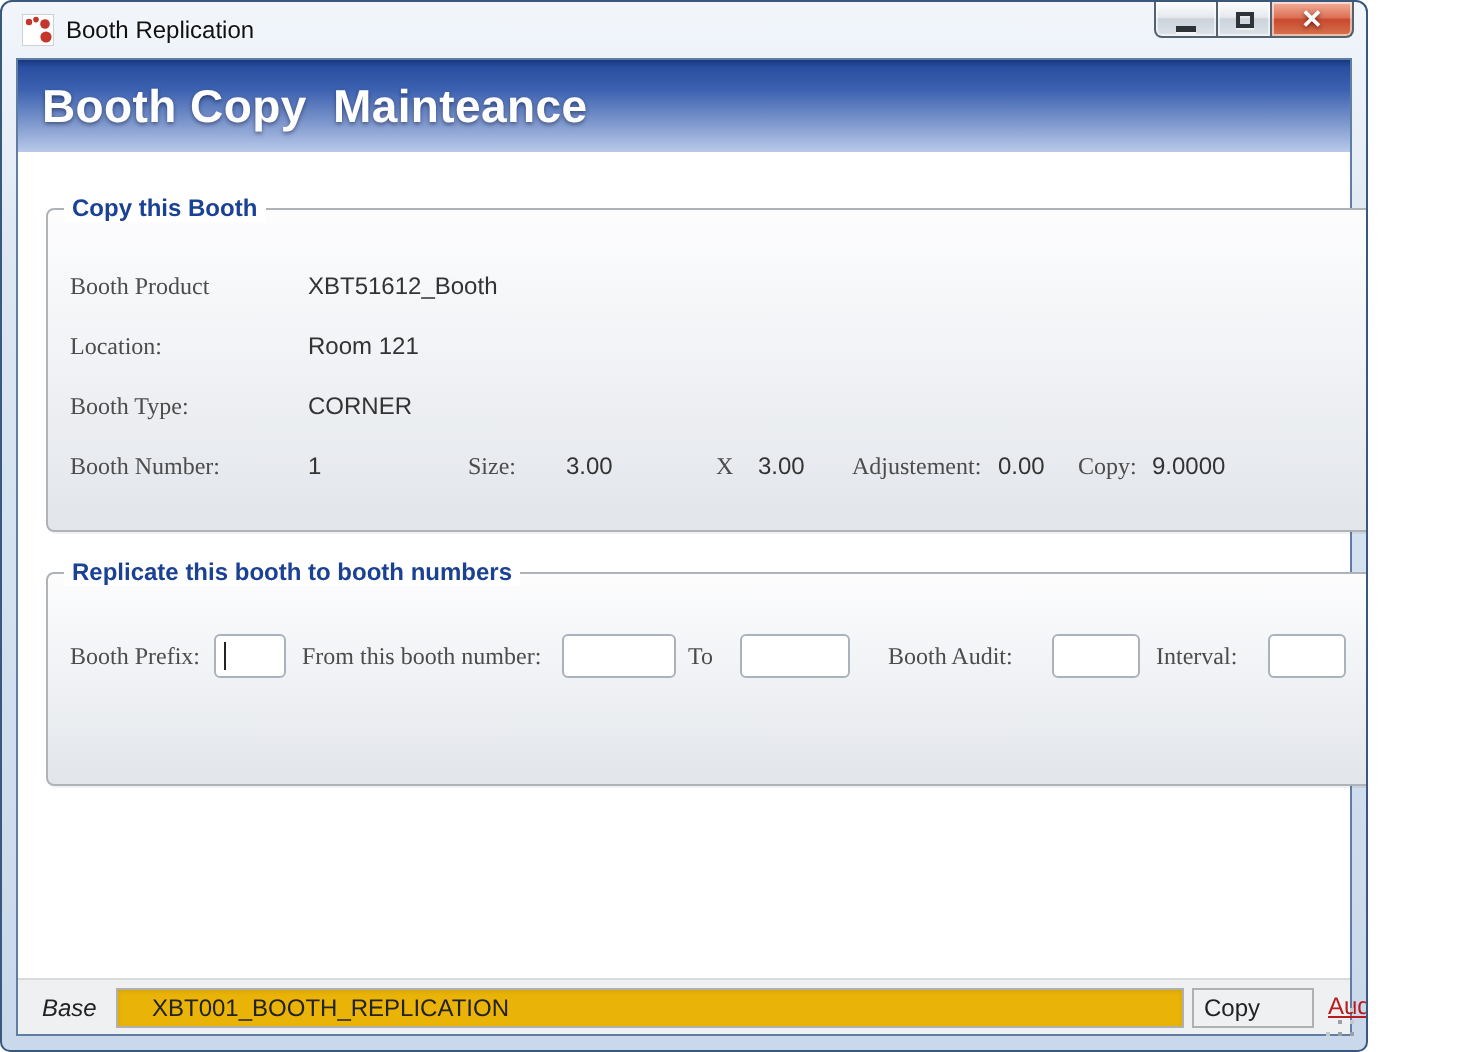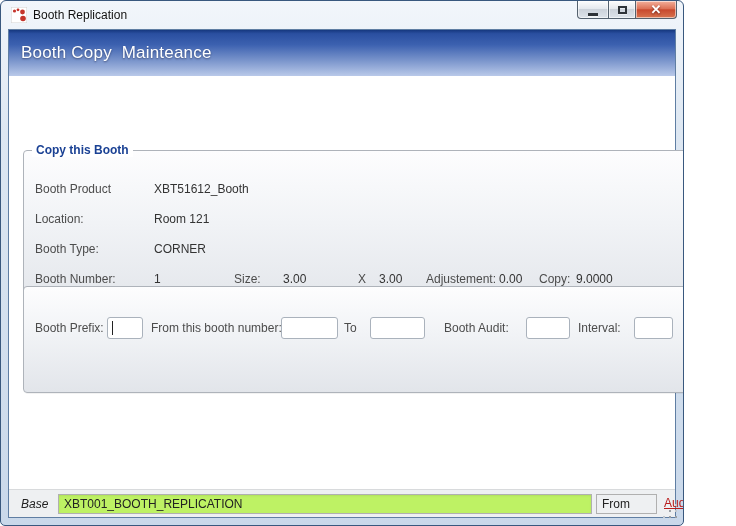--- a/index.html
+++ b/index.html
@@ -47,39 +47,39 @@
     position:absolute; left:7px; right:7px; top:28px; bottom:7px;
     background:#fff; border:1px solid #5f7ea3;
   }
 
   .banner {
     position:absolute; top:0; left:0; right:0; height:46px;
     background:linear-gradient(180deg,#16387f 0%,#2a4fa0 8%,#3c61b0 32%,#7d97cd 68%,#b9c9e9 100%);
     display:flex; align-items:center; padding-left:12px;
   }
   .banner-title {
-    color:#fff; font-size:17px; font-weight:normal; white-space:pre;
+    color:#fff; font-size:23px; font-weight:bold; white-space:pre;
     text-shadow:0 1px 2px rgba(0,0,30,.45); letter-spacing:.2px;
   }
 
   
   .groupbox {
     position:absolute; border:1px solid #aeb3ba; border-radius:4px;
     background:linear-gradient(180deg,#fdfdfe 0%,#f1f3f6 45%,#e2e5ea 100%);
     box-shadow:1px 1px 0 rgba(0,0,0,.05);
   }
-  .g1 { left:14px; top:74px;  width:691px; height:162px;margin-top:46px; }
+  .g1 { left:14px; top:74px;  width:691px; height:162px; }
   .g2 { left:14px; top:256px; width:691px; height:107px; }
   .gtitle {
     position:absolute; top:-8px; left:8px; padding:0 4px;
     background:#fff; color:#1a4194; font-weight:bold; font-size:12px;
     white-space:nowrap;
   }
 
-  .lbl { position:absolute; color:#4c4c4c; white-space:nowrap; }
+  .lbl { position:absolute; color:#4c4c4c; white-space:nowrap;font-family:Liberation Serif, serif; }
   .val { position:absolute; color:#333; white-space:nowrap; }
 
   
   .row1 { top:31px; }  .row2 { top:61px;text-align:right; }  .row3 { top:91px; }  .row4 { top:121px; }
   .colL { left:11px; } .colV { left:130px; }
 
   
   .tbox {
     position:absolute; height:22px; border:1px solid #aab2bc; border-radius:3px;
     background:#fff; font-family:"Liberation Sans", sans-serif; font-size:12px;
@@ -97,22 +97,22 @@
   }
 
   
   .statusbar {
     position:absolute; left:0; right:0; bottom:0; height:28px;
     background:#eef0f2; border-top:1px solid #d8dadc;
   }
   .sb-base { position:absolute; left:12px; top:7px; color:#222;font-style:italic; }
   .sb-field {
     position:absolute; left:49px; top:4px; width:534px; height:20px;
-    border:1px solid #b0b0b0; background:#bef264; line-height:18px;
-    padding-left:5px; color:#222; white-space:nowrap; overflow:hidden;
+    border:1px solid #b0b0b0; background:#eab308; line-height:18px;
+    padding-left:17px; color:#222; white-space:nowrap; overflow:hidden;
     box-shadow:inset 0 1px 2px rgba(0,0,0,.08);
   }
   .sb-edit {
     position:absolute; left:587px; top:4px; width:61px; height:20px;
     border:1px solid #b0b0b0; line-height:18px; padding-left:5px; color:#222;
   }
   .sb-audit {
     position:absolute; left:655px; top:6px; color:#b91c1c;
     text-decoration:underline; cursor:pointer; white-space:nowrap;
   }
@@ -174,20 +174,21 @@
       <span class="val row4" style="left:259px">3.00</span>
       <span class="lbl row4" style="left:334px">X</span>
       <span class="val row4" style="left:355px">3.00</span>
       <span class="lbl row4" style="left:402px">Adjustement:</span>
       <span class="val row4" style="left:475px">0.00</span>
       <span class="lbl row4" style="left:515px">Copy:</span>
       <span class="val row4" style="left:552px">9.0000</span>
     </div>
 
     <div class="groupbox g2">
+      <span class="gtitle">Replicate this booth to booth numbers</span>
 
       <span class="lbl" style="left:11px;  top:34px">Booth Prefix:</span>
       <input class="tbox" style="left: 83px; top: 30px; width: 36px;" value="">
       <span class="caret" style="left:88px; top:34px"></span>
 
       <span class="lbl" style="left:127px; top:34px">From this booth number:</span>
       <input class="tbox" style="left: 257px; top: 30px; width: 57px;" value="">
 
       <span class="lbl" style="left:320px; top:34px">To</span>
       <input class="tbox" style="left: 346px; top: 30px; width: 55px;" value="">
@@ -196,19 +197,19 @@
       <input class="tbox" style="left: 502px; top: 30px; width: 44px;" value="">
 
       <span class="lbl" style="left:554px; top:34px">Interval:</span>
       <input class="tbox" style="left: 610px; top: 30px; width: 39px;" value="">
 
     </div>
 
     <div class="statusbar">
       <span class="sb-base">Base</span>
       <div class="sb-field">XBT001_BOOTH_REPLICATION</div>
-      <div class="sb-edit">From</div>
+      <div class="sb-edit">Copy</div>
       <span class="sb-audit">Audit Info</span>
       <div class="grip"></div>
     </div>
 
   </div>
 </div>
 
 </body></html>

